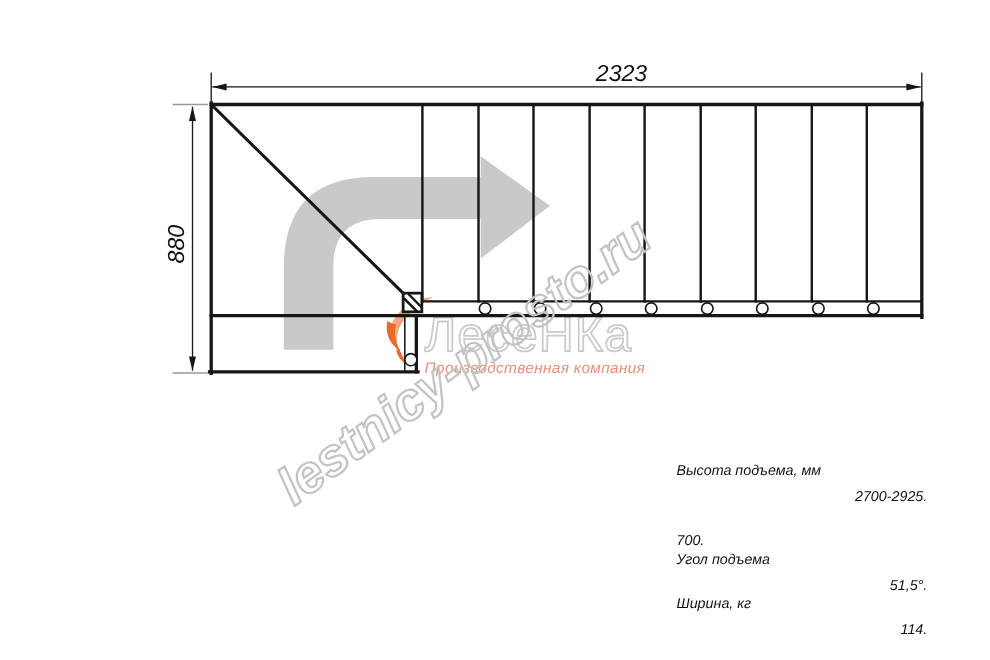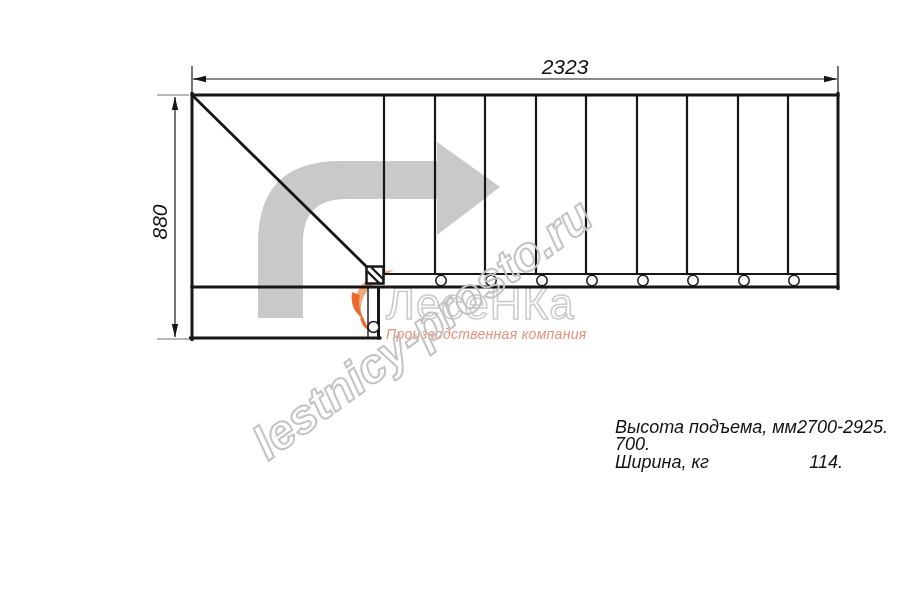--- a/index.html
+++ b/index.html
@@ -4,25 +4,25 @@
 <style>
   html,body{margin:0;padding:0;background:#fff;}
   .stage{
     position:relative;width:900px;height:600px;background:#ffffff;overflow:hidden;
     font-family:"Liberation Sans", sans-serif;
   }
   svg text{font-family:"Liberation Sans", sans-serif;}
   .dim-text{font-style:italic;fill:#111;}
   .specs{
     position:absolute;left:615px;top:419px;width:228px;
-    font-style:italic;font-size:18px;line-height:17.3px;color:#111;
+    font-style:italic;font-size:13px;line-height:17.3px;color:#111;
   }
   .spec-row{display:flex;justify-content:space-between;white-space:nowrap;}
   .spec-label{text-align:left;}
-  .spec-value{text-align:center;}
+  .spec-value{text-align:center;margin-top:23px;}
   .watermark{
     position:absolute;left:215px;top:272px;width:500px;height:70px;
     transform:rotate(-36deg);transform-origin:50% 50%;
     font-size:48px;font-weight:bold;font-style:italic;letter-spacing:0px;
     color:transparent;-webkit-text-stroke:2px #c3c3c3;
     white-space:nowrap;pointer-events:none;
   }
 </style>
 </head>
 <body>
@@ -121,18 +121,22 @@
   
   <div class="specs">
     <div class="spec-row">
       <span class="spec-label">Высота подъема, мм</span>
       <span class="spec-value">2700-2925.</span>
     </div>
     <div class="spec-row">
       <span class="spec-value">700.</span>
     </div>
     <div class="spec-row">
+      <span class="spec-label">Угол подъема</span>
+      <span class="spec-value">51,5°.</span>
+    </div>
+    <div class="spec-row">
       <span class="spec-label">Ширина, кг</span>
       <span class="spec-value">114.</span>
     </div>
   </div>
 
 </div>
 
 </body></html>

